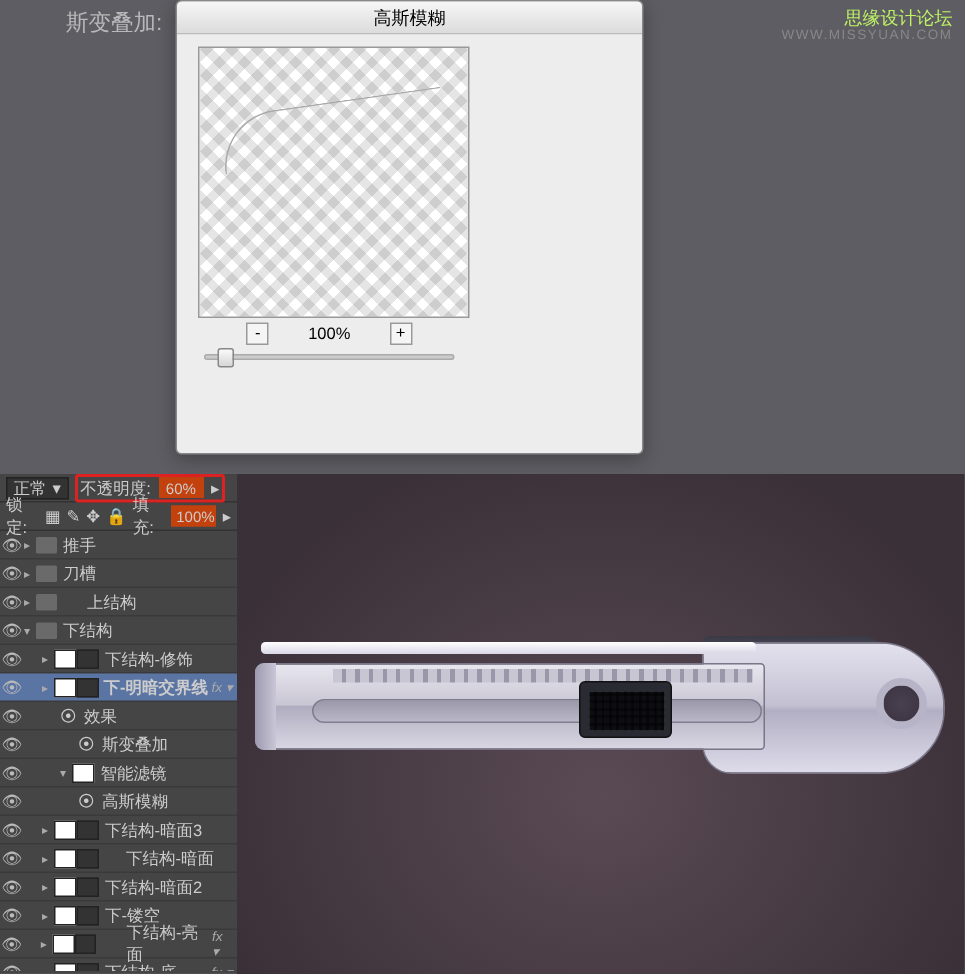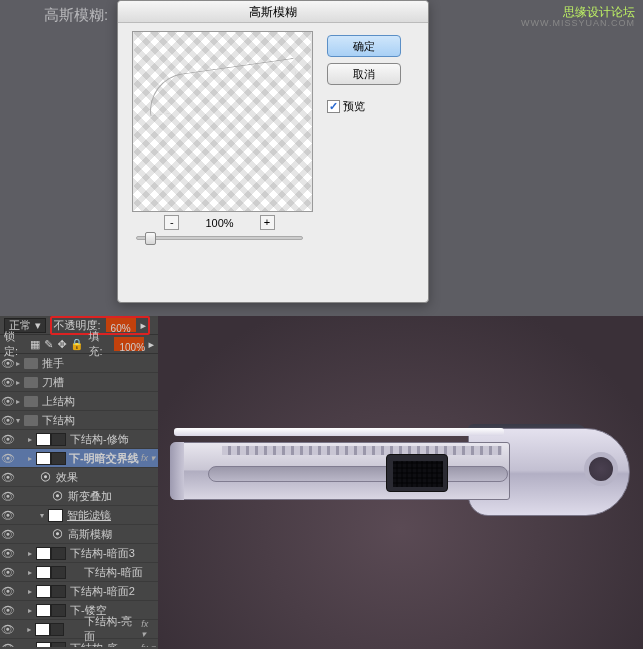--- a/index.html
+++ b/index.html
@@ -22,21 +22,21 @@
 .zoom-btn{width:15px;height:15px;border:1px solid #999;background:#f5f5f5;text-align:center;line-height:12px;font-size:11px}
 .radius-row{display:flex;align-items:center;gap:5px;margin:10px 0 0 10px}
 .radius-input{width:54px;height:20px;border:1px solid #888;background:#fff;padding:0 4px;color:#2156c7}
 .slider-track{margin:6px 10px 0 10px;height:4px;background:#ccc;border:1px solid #aaa;border-radius:2px;position:relative}
 .slider-thumb{position:absolute;left:8px;top:-5px;width:11px;height:13px;background:linear-gradient(#fafafa,#d6d6d6);border:1px solid #888;border-radius:2px}
 .bottom-region{display:flex;height:427px}
 .layers-panel{width:158px;background:#454545;color:#ccc;overflow:hidden}
 .panel-row{display:flex;align-items:center;height:19px;border-bottom:1px solid #333;padding:0 4px;gap:4px;font-size:10px}
 .opacity-box{border:2px solid #d22;border-radius:2px;padding:0 2px;display:flex;align-items:center;gap:5px}
 .dropdown{background:#333;border:1px solid #222;padding:0 4px;height:15px;display:flex;align-items:center;font-size:10px}
-.pct-field{background:#c2410c;border:5px solid #c2410c;width:30px;height:14px;text-align:right;padding-right:2px;font-size:10px}
+.pct-field{background:#c2410c;border:3px solid #c2410c;width:30px;height:14px;text-align:right;padding-right:2px;font-size:10px}
 .layer-list{overflow-y:auto;height:293px}
 .layer{display:flex;align-items:center;height:19px;border-bottom:1px solid #3a3a3a;font-size:10px}
 .layer.sel{background:#5a74a3}
 .eye{width:16px;text-align:center;color:#bbb}
 .indent{display:inline-block}
 .toggle-tri{color:#aaa;font-size:8px;width:8px}
 .folder-icon{width:14px;height:11px;background:#6a6a6a;border-radius:1px;display:inline-block}
 .thumb{width:15px;height:13px;background:#fff;border:1px solid #222;display:inline-block}
 .thumb.dark{background:#333}
 .fx{margin-left:auto;margin-right:3px;color:#aaa;font-style:italic;font-size:9px}
@@ -50,46 +50,38 @@
 .grip-lines{position:absolute;left:6px;top:6px;width:50px;height:26px;background:repeating-linear-gradient(90deg,#3b3b44 0 3px,#22222a 3px 5px),repeating-linear-gradient(0deg,#3b3b44 0 3px,#22222a 3px 5px);background-blend-mode:multiply}
 .handle{position:absolute;left:298px;top:4px;width:162px;height:88px;background:linear-gradient(#e4e1ee,#c3c0d2 48%,#b2afc4 52%,#dedbea);border-radius:6px 44px 44px 20px;border:1px solid #7a7688}
 .handle-darktop{position:absolute;left:298px;top:0px;width:120px;height:18px;background:linear-gradient(#3a3a46,#55546a);border-radius:6px 14px 6px 6px}
 .handle-hole{position:absolute;left:414px;top:28px;width:34px;height:34px;border:5px solid #b7b4c7;border-radius:50%;background:radial-gradient(#4a4050,#3a3340)}
 .end-cap{position:absolute;left:0;top:18px;width:14px;height:58px;background:linear-gradient(90deg,#9d9ab0,#c9c6d6);border-radius:6px 0 0 6px}
 </style>
 </head>
 <body>
 
 <div class="top-region">
-  <div class="tutorial-label">高斯模糊:</div>
+  <div class="tutorial-label">斯变叠加:</div>
   <div class="watermark">思缘设计论坛</div>
   <div class="watermark-sub">WWW.MISSYUAN.COM</div>
 
   <div class="dialog">
     <div class="dialog-title">高斯模糊</div>
     <div class="dialog-body">
       <div>
         <div class="preview-box">
           <div class="curve"></div>
         </div>
         <div class="zoom-row">
           <div class="zoom-btn">-</div>
           <span>100%</span>
           <div class="zoom-btn">+</div>
         </div>
         <div class="slider-track">
           <div class="slider-thumb"></div>
-        </div>
-      </div>
-      <div class="side-buttons">
-        <div class="btn primary">确定</div>
-        <div class="btn">取消</div>
-        <div class="preview-check">
-          <div class="checkbox">✓</div>
-          <span>预览</span>
         </div>
       </div>
     </div>
   </div>
 </div>
 
 <div class="bottom-region">
   <div class="layers-panel">
     <div class="panel-row">
       <div class="dropdown">
@@ -125,21 +117,21 @@
           <span class="indent" style="width: 0px;"></span>
           <span class="toggle-tri">▸</span>
           <span class="folder-icon"></span>
           <span style="margin-left: 4px;">刀槽</span>
         </div>
         <div class="layer">
           <span class="eye">👁</span>
           <span class="indent" style="width: 0px;"></span>
           <span class="toggle-tri">▸</span>
           <span class="folder-icon"></span>
-          <span style="margin-left: 4px;">上结构</span>
+          <span style="margin-left: 20px;">上结构</span>
         </div>
         <div class="layer">
           <span class="eye">👁</span>
           <span class="indent" style="width: 0px;"></span>
           <span class="toggle-tri">▾</span>
           <span class="folder-icon"></span>
           <span style="margin-left: 4px;">下结构</span>
         </div>
         <div class="layer">
           <span class="eye">👁</span>
@@ -168,21 +160,21 @@
           <span class="eye">👁</span>
           <span class="indent" style="width: 36px;"></span>
           <span style="width: 12px;">⦿</span>
           <span style="margin-left: 4px;">斯变叠加</span>
         </div>
         <div class="layer">
           <span class="eye">👁</span>
           <span class="indent" style="width: 24px;"></span>
           <span class="toggle-tri">▾</span>
           <span class="thumb"></span>
-          <span style="margin-left: 4px; text-decoration: underline;">智能滤镜</span>
+          <span style="margin-left: 4px;">智能滤镜</span>
         </div>
         <div class="layer">
           <span class="eye">👁</span>
           <span class="indent" style="width: 36px;"></span>
           <span style="width: 12px;">⦿</span>
           <span style="margin-left: 4px;">高斯模糊</span>
         </div>
         <div class="layer">
           <span class="eye">👁</span>
           <span class="indent" style="width: 12px;"></span>

